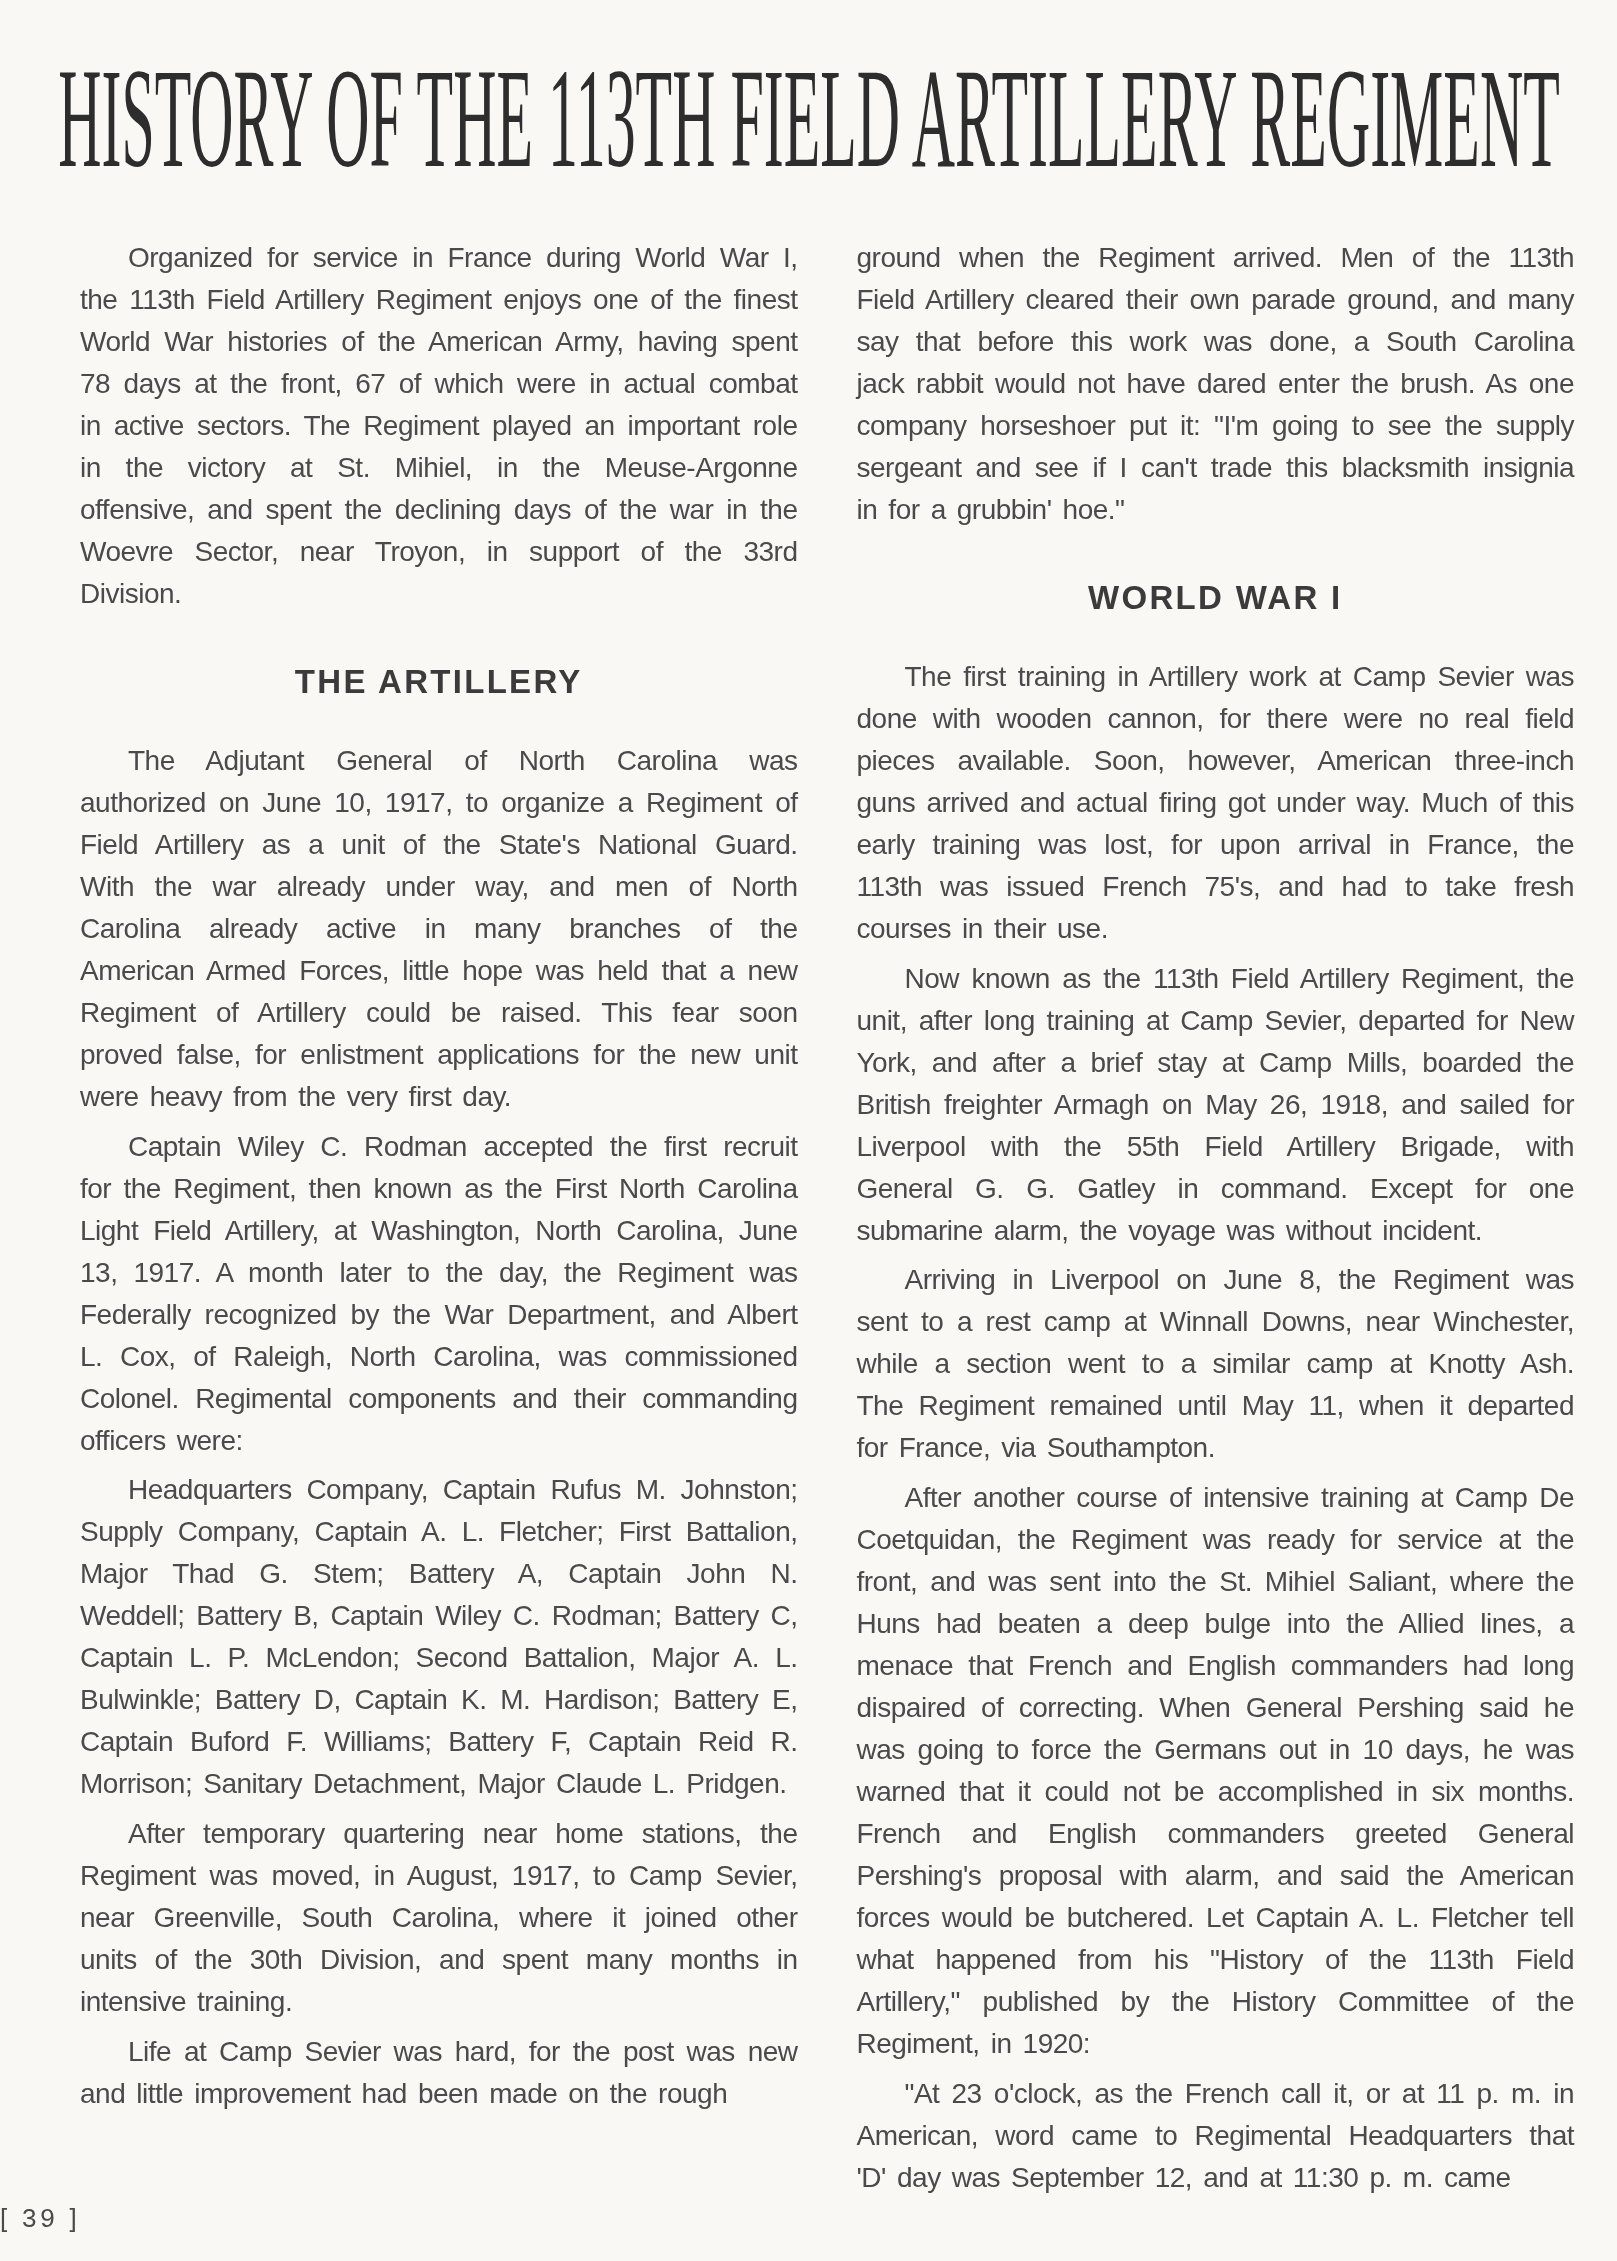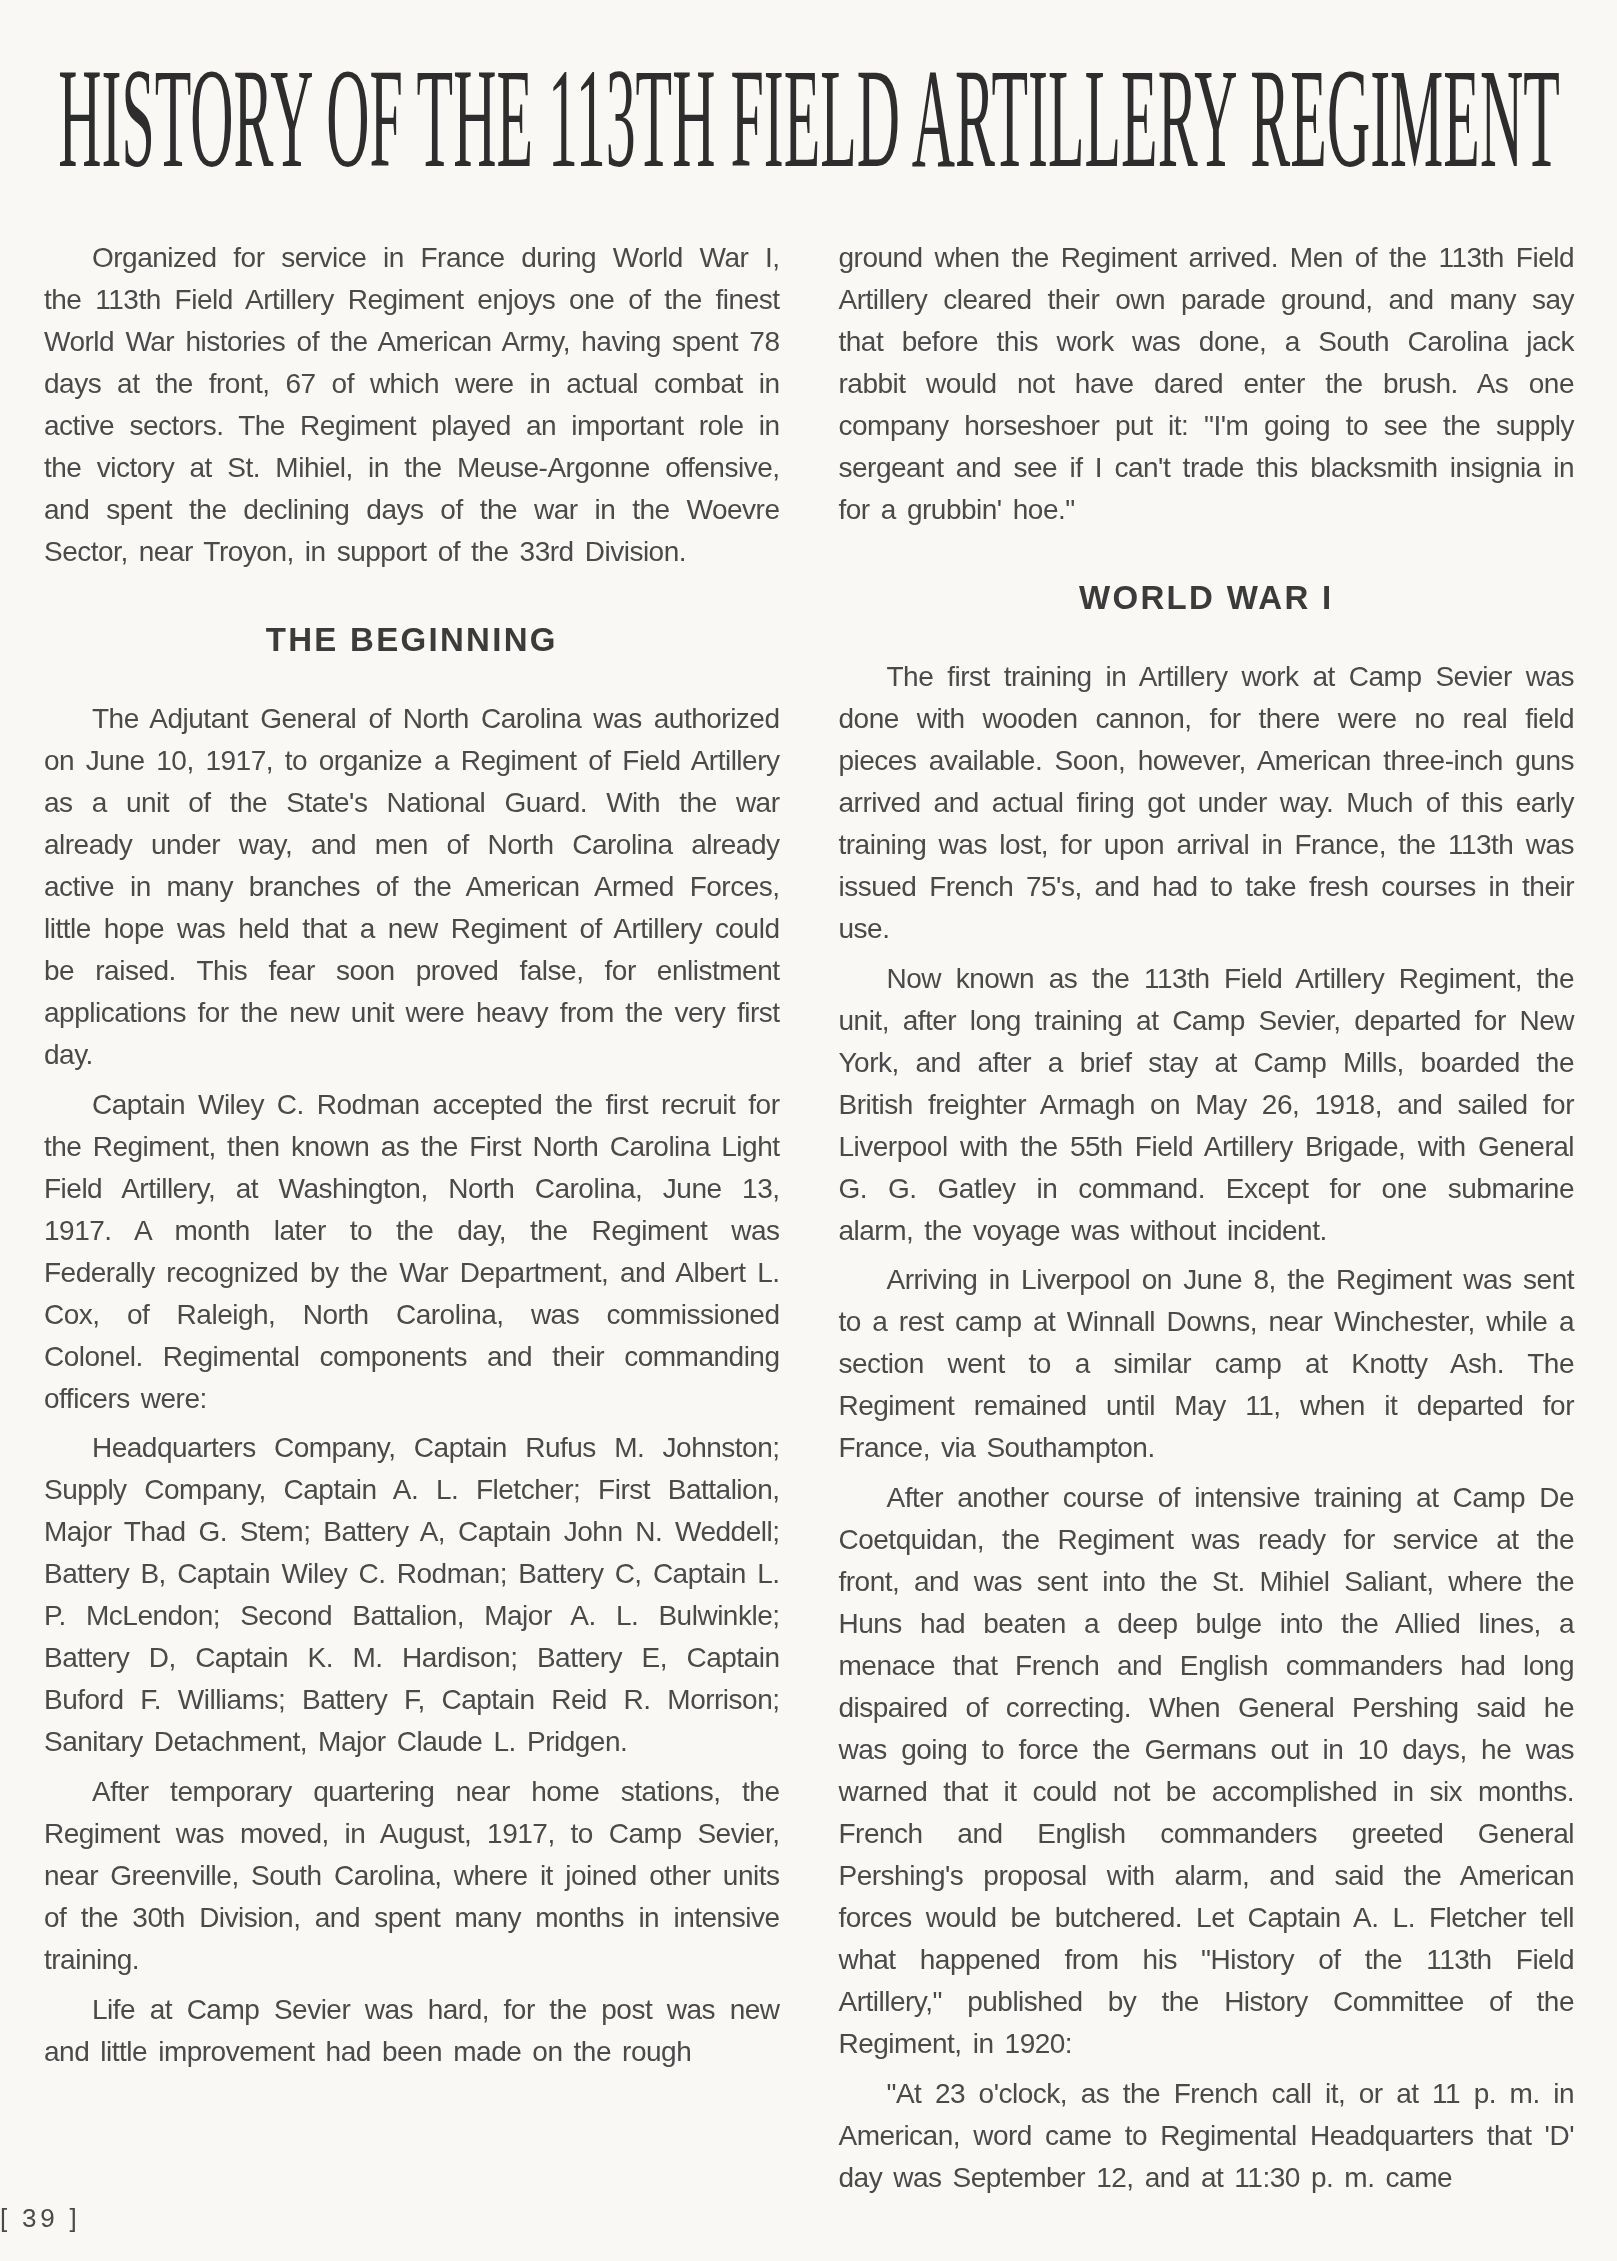--- a/index.html
+++ b/index.html
@@ -26,20 +26,21 @@
   }
   .title-block svg {
     display: block;
     margin: 0 auto;
   }
   .columns {
     display: flex;
     flex-direction: row;
     gap: 59px;
     margin-top: 47px;
+    margin-left: 36px;
   }
   .col {
     flex: 1 1 0;
     min-width: 0;
   }
   .para {
     font-size: 28px;
     line-height: 42px;
     letter-spacing: -0.5px;
     word-spacing: 3.8px;
@@ -85,21 +86,21 @@
       <text x="1011" y="188" text-anchor="middle" textLength="1990" lengthAdjust="spacingAndGlyphs" font-family="Liberation Serif, serif" font-size="188" fill="#2d2d2d">HISTORY OF THE 113TH FIELD ARTILLERY REGIMENT</text>
     </svg>
   </div>
 
   <div class="columns">
 
     <section class="col">
       <div>
           <p class="para">Organized for service in France during World War I, the 113th Field Artillery Regiment enjoys one of the finest World War histories of the American Army, having spent 78 days at the front, 67 of which were in actual combat in active sectors. The Regiment played an important role in the victory at St. Mihiel, in the Meuse-Argonne offensive, and spent the declining days of the war in the Woevre Sector, near Troyon, in support of the 33rd Division.</p>
         </div>
-      <h2 class="section-heading">THE BEGINNING</h2>
+      <h2 class="section-heading">THE ARTILLERY</h2>
       <div>
           <p class="para">The Adjutant General of North Carolina was authorized on June 10, 1917, to organize a Regiment of Field Artillery as a unit of the State's National Guard. With the war already under way, and men of North Carolina already active in many branches of the American Armed Forces, little hope was held that a new Regiment of Artillery could be raised. This fear soon proved false, for enlistment applications for the new unit were heavy from the very first day.</p>
           <p class="para">Captain Wiley C. Rodman accepted the first recruit for the Regiment, then known as the First North Carolina Light Field Artillery, at Washington, North Carolina, June 13, 1917. A month later to the day, the Regiment was Federally recognized by the War Department, and Albert L. Cox, of Raleigh, North Carolina, was commissioned Colonel. Regimental components and their commanding officers were:</p>
           <p class="para">Headquarters Company, Captain Rufus M. Johnston; Supply Company, Captain A. L. Fletcher; First Battalion, Major Thad G. Stem; Battery A, Captain John N. Weddell; Battery B, Captain Wiley C. Rodman; Battery C, Captain L. P. McLendon; Second Battalion, Major A. L. Bulwinkle; Battery D, Captain K. M. Hardison; Battery E, Captain Buford F. Williams; Battery F, Captain Reid R. Morrison; Sanitary Detachment, Major Claude L. Pridgen.</p>
           <p class="para">After temporary quartering near home stations, the Regiment was moved, in August, 1917, to Camp Sevier, near Greenville, South Carolina, where it joined other units of the 30th Division, and spent many months in intensive training.</p>
           <p class="para">Life at Camp Sevier was hard, for the post was new and little improvement had been made on the rough</p>
         </div>
     </section>
 
     <section class="col">

